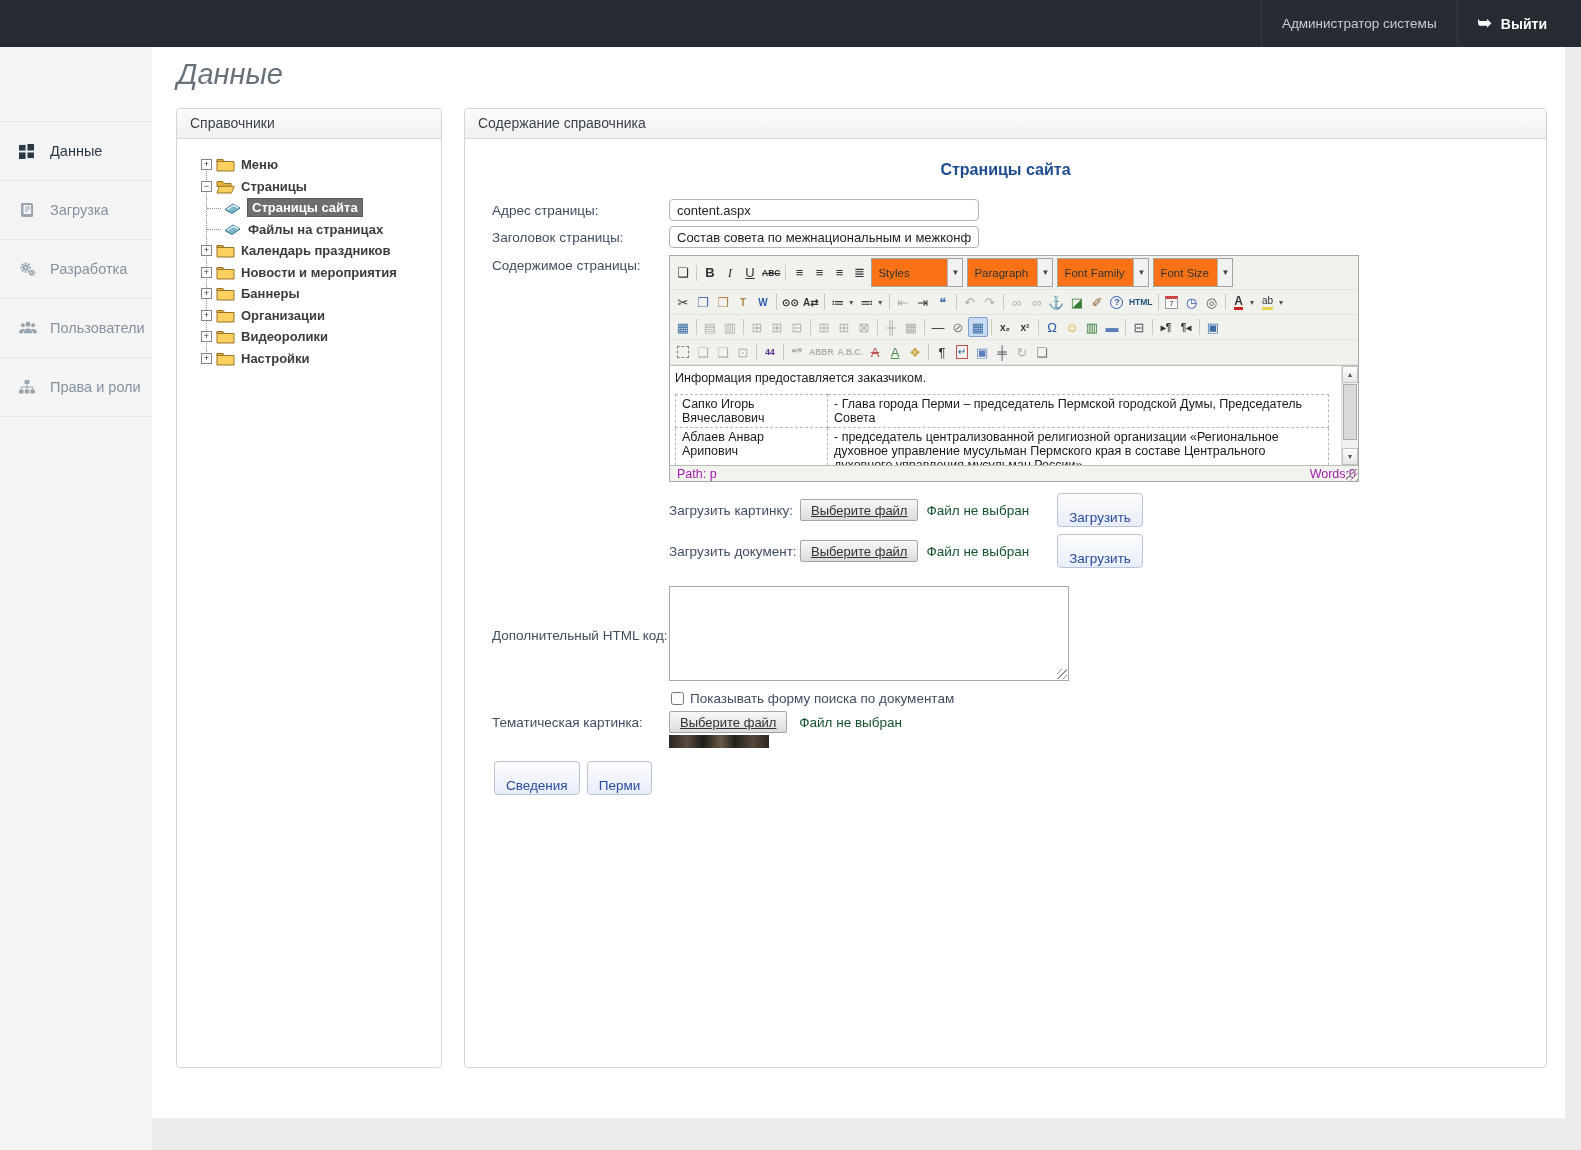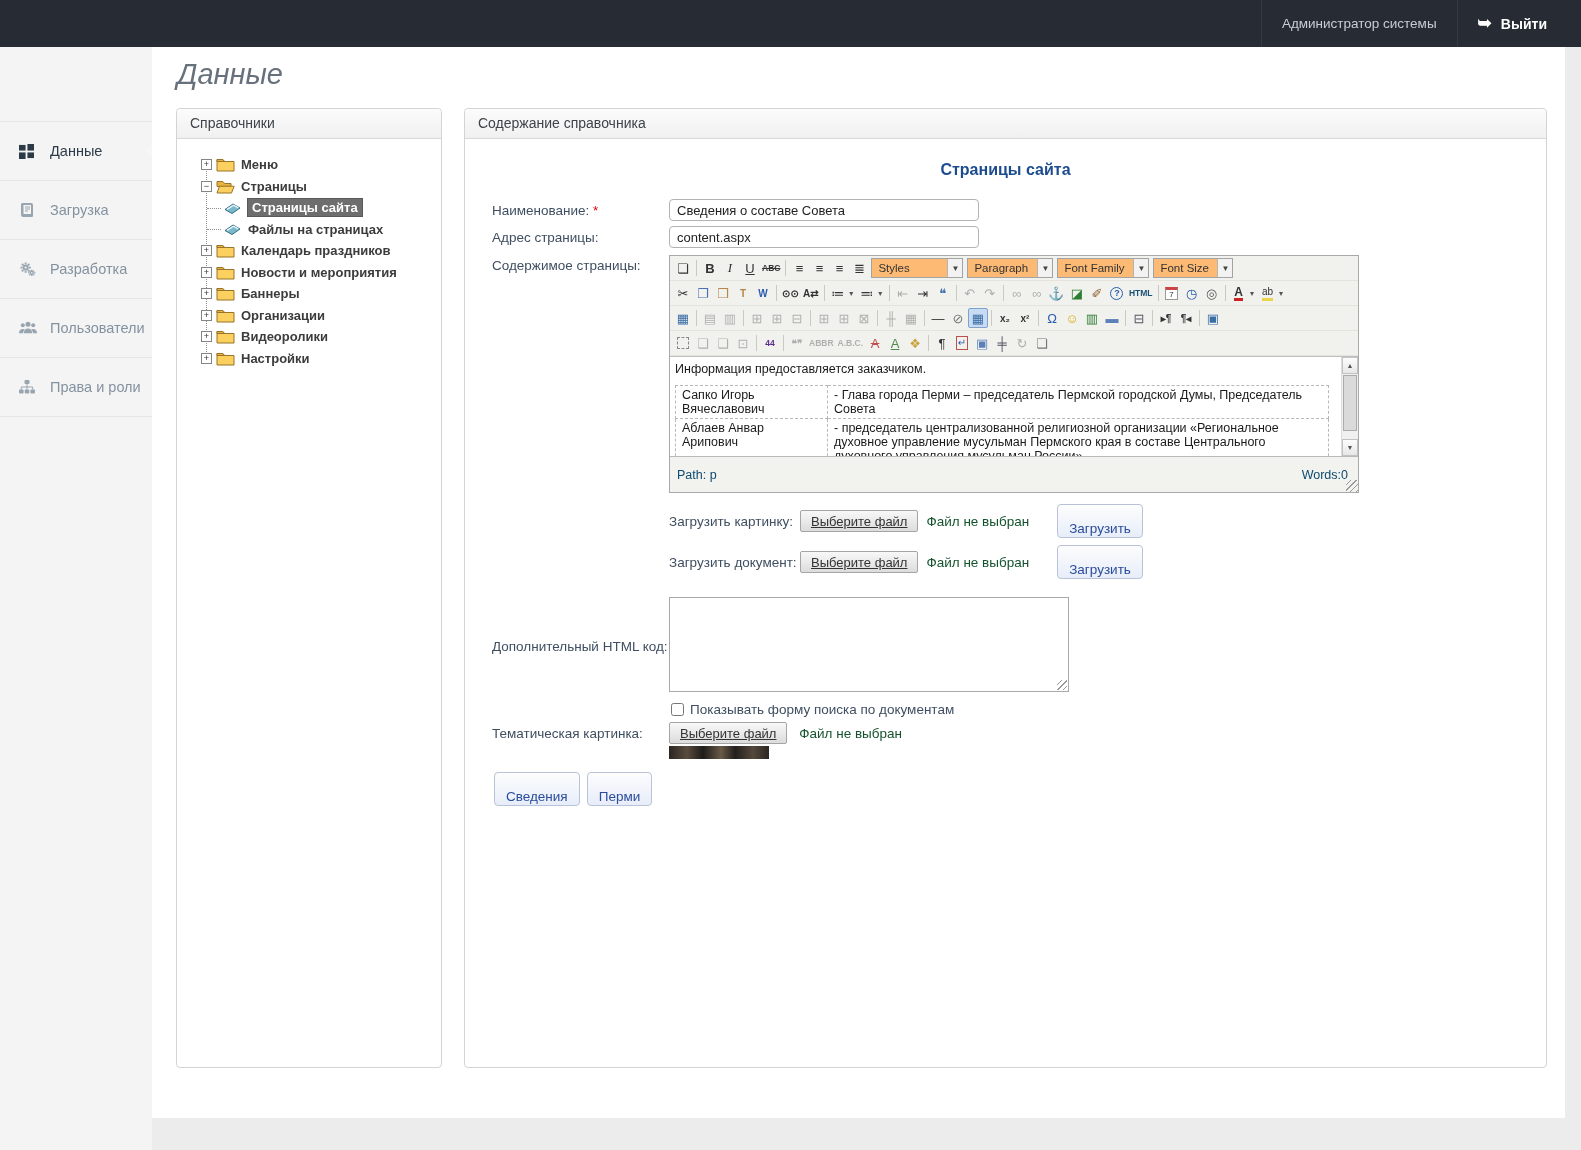--- a/index.html
+++ b/index.html
@@ -79,39 +79,39 @@
   .tb.circ span { width:13px; height:13px; border:1.5px solid #2a5cb0; border-radius:50%;
     font-size:9px; font-weight:bold; display:flex; align-items:center; justify-content:center; }
   .tb.cal span { width:13px; height:13px; border:1px solid #999; border-top:3px solid #c44;
     font-size:8px; display:flex; align-items:center; justify-content:center; background:#fff; }
   .tb.fore { font-weight:bold; font-size:12px; }
   .tb.fore span, .tb.back span { border-bottom:3px solid #cc2222; line-height:12px; }
   .tb.back span { border-bottom-color:#e8d44d; font-size:10px; }
   .tb.redbox span { border:1px solid #c0504d; padding:0 1px; font-size:10px; line-height:12px; }
   .tb.dashed span { width:12px; height:12px; border:1px dashed #888; display:block; }
   .sep { width:1px; height:16px; background:#c9c9c2; margin:0 3px; flex:none; }
-  .tbsel { display:inline-flex; height:20px; border:1px solid #a3a3a3; background:#fdba74;
+  .tbsel { display:inline-flex; height:29px; border:1px solid #a3a3a3; background:#f97316;
     font-size:11.5px; color:#333; align-items:center; margin:0 2px; cursor:pointer; flex:none; }
   .tbsel .lbl { padding:0 4px 0 6px; flex:1; white-space:nowrap; }
   .tbsel .arr { width:15px; height:100%; border-left:1px solid #b5b5b5; background:#f2f2f2;
     display:flex; align-items:center; justify-content:center; font-size:8px; color:#444; }
   .ecanvas { position:relative; background:#fff; border-top:1px solid #c0c0c0; height:100px; overflow:hidden; }
   .econtent { padding:5px 22px 0 5px; font-size:12.5px; color:#1a1a1a; }
   .ectable { border-collapse:collapse; margin-top:9px; width:99%; }
   .ectable td { border:1px dashed #b8b8b8; padding:2px 6px; font-size:12.5px; vertical-align:top; }
   .ectable td.c0 { width:152px; }
   .scrollbar { position:absolute; right:0; top:0; bottom:0; width:17px; background:#f0f0f0;
     border-left:1px solid #ddd; }
   .sbtn { height:17px; background:linear-gradient(#fdfdfd,#e7e7e7); border:1px solid #c2c2c2;
     font-size:7px; color:#555; display:flex; align-items:center; justify-content:center; cursor:pointer; }
   .sbtn.down { position:absolute; bottom:0; left:0; right:0; }
   .thumb { position:absolute; top:18px; left:1px; right:1px; height:56px; background:#dadada;
     border:1px solid #ababab; cursor:pointer; }
-  .estatus { height:36px; background:#f2f2ef; border-top:1px solid #b9b9b9; display:flex;
-    justify-content:space-between; align-items:center; padding:0 10px 0 7px; font-size:12.5px; color:#0c4a6e; }
+  .estatus { height:16px; background:#f2f2ef; border-top:1px solid #b9b9b9; display:flex;
+    justify-content:space-between; align-items:center; padding:0 2px 0 7px; font-size:12.5px; color:#a21caf; }
   .egrip { position:absolute; right:0; bottom:0; width:12px; height:12px;
     background:repeating-linear-gradient(135deg, transparent 0 3px, #9a9a9a 3px 4px); cursor:nwse-resize; }
   
   .urow { display:flex; align-items:center; margin:7px 0 0 177px; }
   .urow .ulabel { width:131px; flex:none; }
   .filebtn { height:22px; padding:0 10px; font-size:13px; color:#333;
     background:linear-gradient(#f8f8f8,#dcdcdc); border:1px solid #a5a5a5; border-radius:2px;
     font-family:"Liberation Sans",sans-serif; cursor:pointer;text-decoration:underline; }
   .fstatus { margin-left:8px; color:#14532d; font-size:13.5px; }
   .abtn { height:23px; padding:16px 11px; font-size:13.5px; color:#2a4c9c;
@@ -321,26 +321,26 @@
         </div>
       </div>
   </div>
 
   <div class="panel panel-right">
     <div class="panel-hd">Содержание справочника</div>
     <div class="form">
       <div class="form-title">Страницы сайта</div>
 
       <div class="frow">
-        <span class="flabel"><span>Наименование:</span> <span class="req">*</span></span>
-        <input class="tinput" value="Сведения о составе Совета" style="">
-      </div>
-      <div class="frow">
         <span class="flabel">Адрес страницы:</span>
         <input class="tinput" value="content.aspx" style="">
+      </div>
+      <div class="frow">
+        <span class="flabel">Заголовок страницы:</span>
+        <input class="tinput" value="Состав совета по межнациональным и межконф" style="">
       </div>
 
       <div class="frow top" style="margin-top:7px">
         <span class="flabel">Содержимое страницы:</span>
 
         <div class="editor">
           <div id="toolbars">
               <div class="tbrow">
                 <span class="tb">❏</span>
                 <span class="sep"></span>

